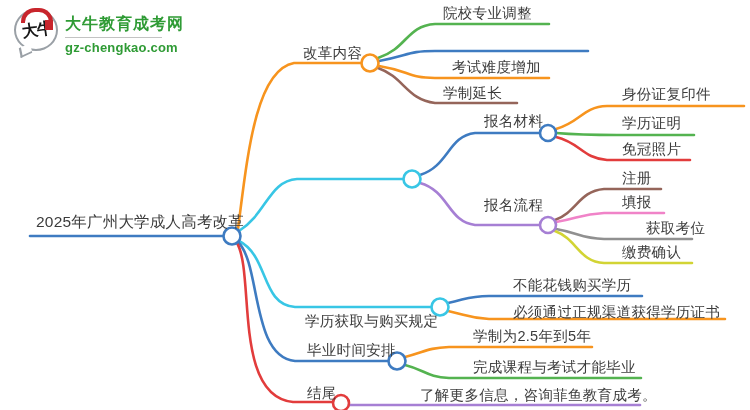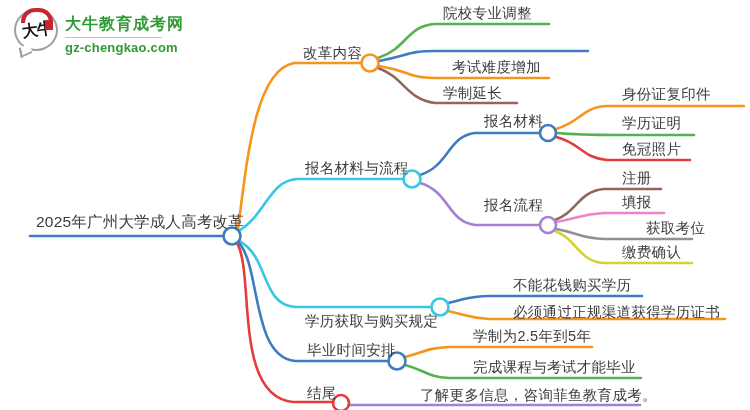--- a/index.html
+++ b/index.html
@@ -112,21 +112,20 @@
     </div>
   </div>
 
   <div class="lbl lbl-root" style="left:36px;top:212px;text-align:right;">2025年广州大学成人高考改革</div>
 
   <div class="lbl" style="left:303px;top:44px;">改革内容</div>
   <div class="lbl" style="left:443px;top:4px;">院校专业调整</div>
   <div class="lbl" style="left:443px;top:58px;margin-left:9px;">考试难度增加</div>
   <div class="lbl" style="left:443px;top:84px;">学制延长</div>
 
-  <div class="lbl" style="left:305px;top:159px;">报名材料与流程</div>
   <div class="lbl" style="left:484px;top:112px;">报名材料</div>
   <div class="lbl" style="left:622px;top:85px;">身份证复印件</div>
   <div class="lbl" style="left:622px;top:114px;">学历证明</div>
   <div class="lbl" style="left:622px;top:140px;">免冠照片</div>
   <div class="lbl" style="left:484px;top:190px;margin-top:6px;">报名流程</div>
   <div class="lbl" style="left:622px;top:169px;">注册</div>
   <div class="lbl" style="left:622px;top:193px;">填报</div>
   <div class="lbl" style="left:622px;top:219px;margin-left:24px;">获取考位</div>
   <div class="lbl" style="left:622px;top:243px;">缴费确认</div>
 

